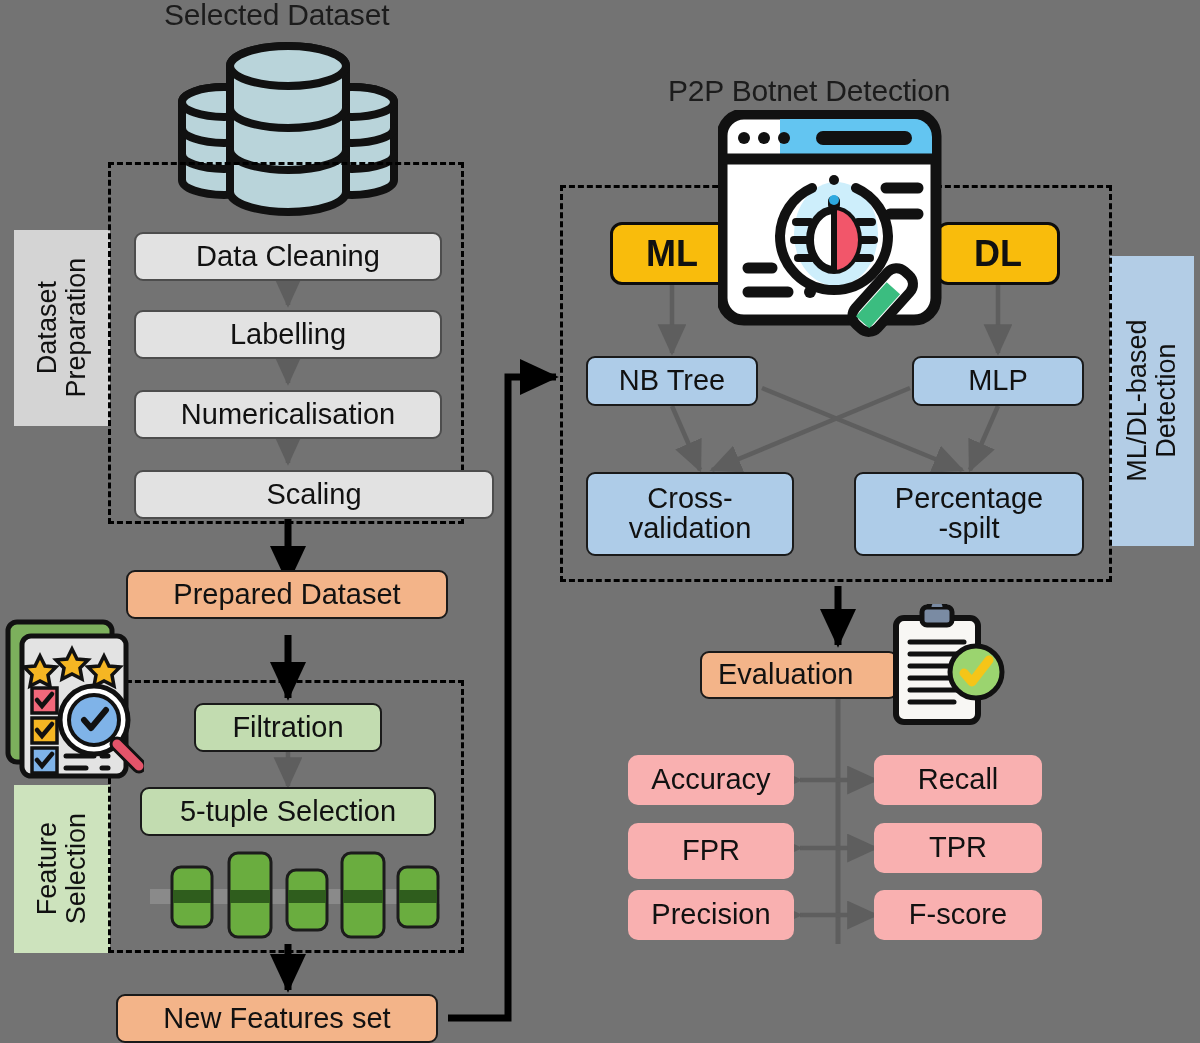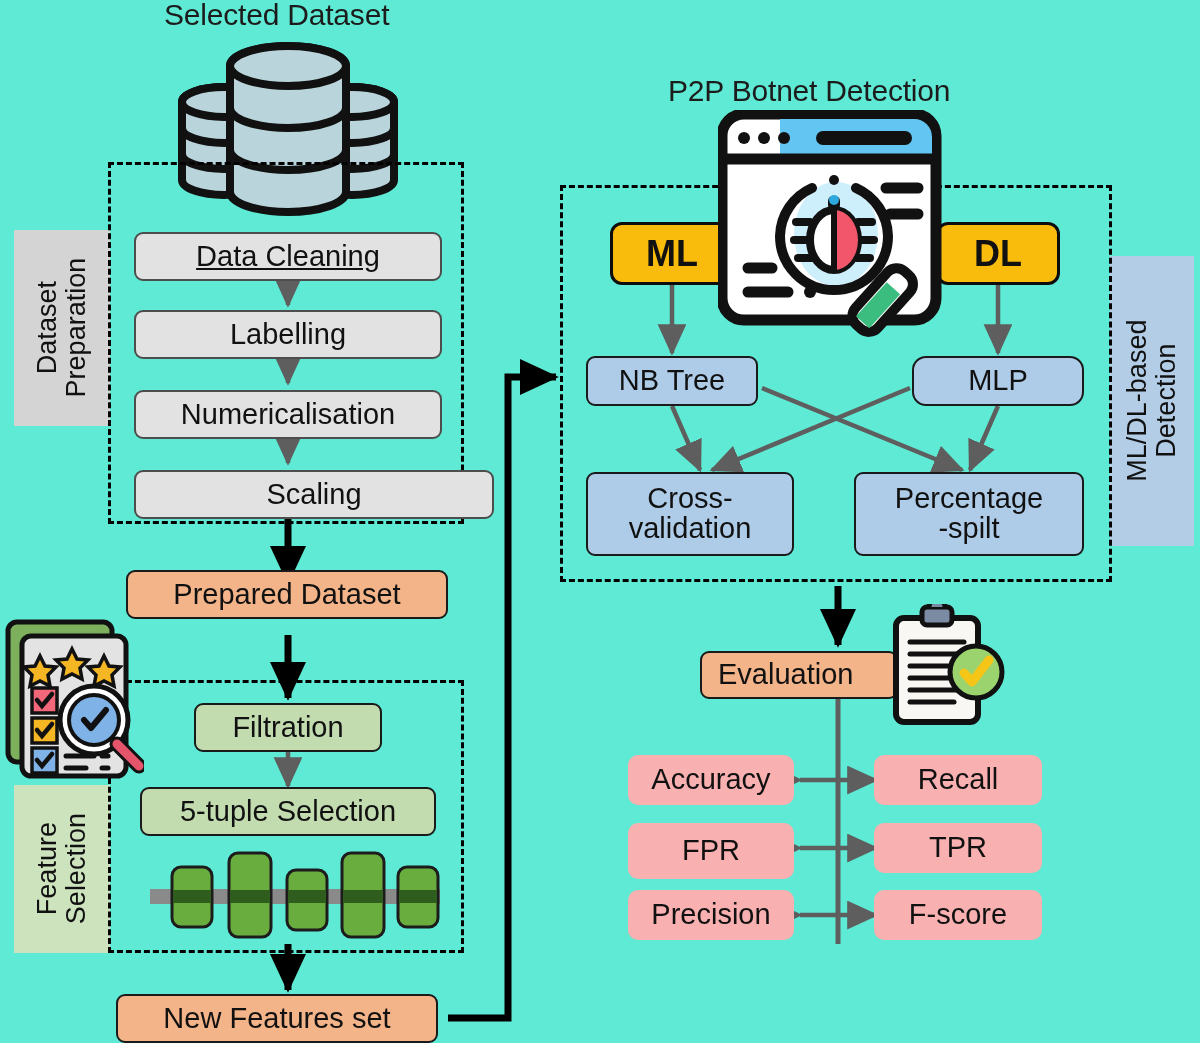--- a/index.html
+++ b/index.html
@@ -8,21 +8,21 @@
     background: #ffffff;
   }
   body {
     font-family: "Liberation Sans", sans-serif;
     -webkit-font-smoothing: antialiased;
   }
   #canvas {
     position: relative;
     width: 1200px;
     height: 1043px;
-    background: #5eead4;
+    background: #737373;
     overflow: hidden;
   }
   .abs { position: absolute; }
 
   
   .section-title {
     font-size: 30px;
     color: #1c1c1c;
     font-weight: 400;
     white-space: nowrap;
@@ -166,21 +166,21 @@
 
   <div class="abs side-band band-grey" style="left:14px; top:230px; width:96px; height:196px;">
     <div class="band-text">
       <div>Dataset</div>
       <div>Preparation</div>
     </div>
   </div>
 
   <div class="abs dashed-box" style="left:108px; top:162px; width:356px; height:362px;"></div>
 
-  <div class="abs node grey" style="left:134px; top:232px; width:308px; height:49px;text-decoration:underline;">
+  <div class="abs node grey" style="left:134px; top:232px; width:308px; height:49px;">
     <span>Data Cleaning</span>
   </div>
   <div class="abs node grey" style="left:134px; top:310px; width:308px; height:49px;">
     <span>Labelling</span>
   </div>
   <div class="abs node grey" style="left:134px; top:390px; width:308px; height:49px;">
     <span>Numericalisation</span>
   </div>
   <div class="abs node grey" style="left:134px; top:470px; width:360px; height:49px;">
     <span>Scaling</span>
@@ -324,21 +324,21 @@
       <g transform="rotate(42 176 176)">
         <rect x="162" y="158" width="30" height="72" rx="12" fill="#ffffff" stroke="#111" stroke-width="10"></rect>
         <rect x="168" y="178" width="18" height="46" fill="#3bbd80"></rect>
       </g>
     </svg>
   </div>
 
   <div class="abs node blue" style="left:586px; top:356px; width:172px; height:50px;">
     <span>NB Tree</span>
   </div>
-  <div class="abs node blue" style="left:912px; top:356px; width:172px; height:50px;border-radius:14px;">
+  <div class="abs node blue" style="left:912px; top:356px; width:172px; height:50px;">
     <span>MLP</span>
   </div>
 
   <div class="abs node blue" style="left:586px; top:472px; width:208px; height:84px; flex-direction:column;">
     <span>Cross-</span>
     <span>validation</span>
   </div>
   <div class="abs node blue" style="left:854px; top:472px; width:230px; height:84px; flex-direction:column;">
     <span>Percentage</span>
     <span>-spilt</span>

